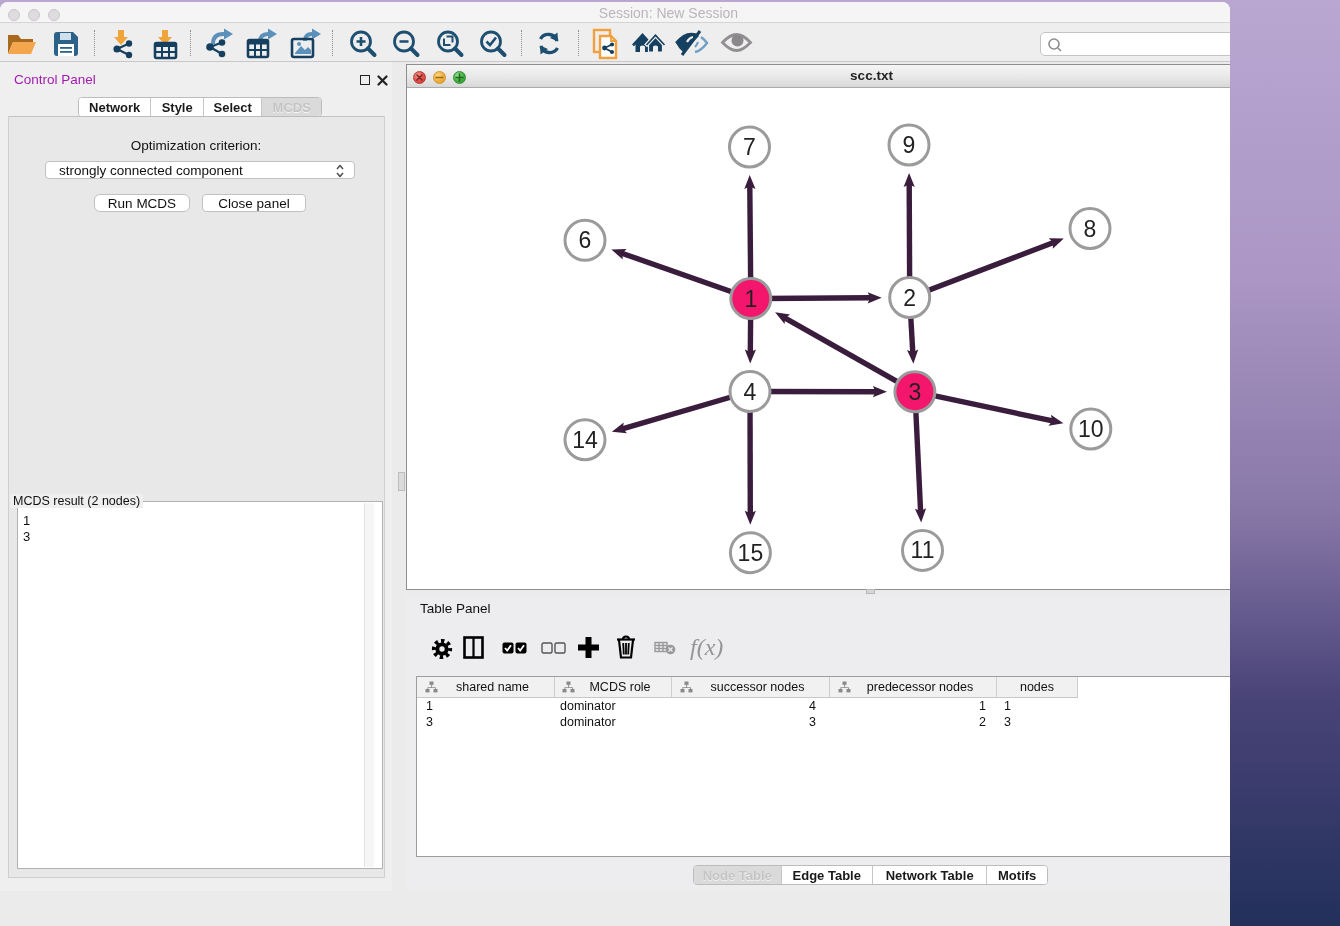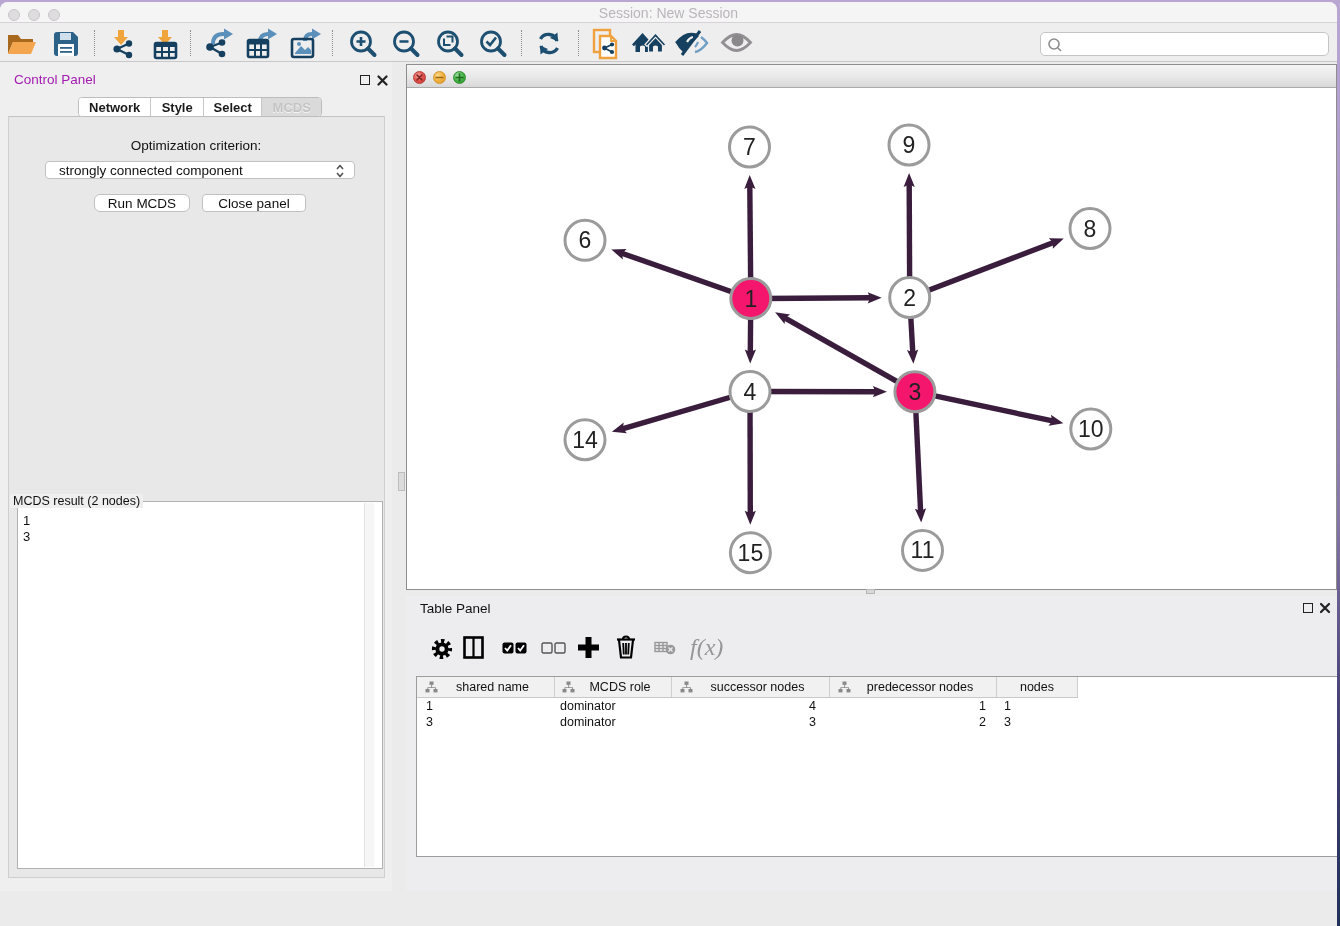--- a/index.html
+++ b/index.html
@@ -1,19 +1,19 @@
 <!DOCTYPE html>
 <html><head>
 <meta charset="utf-8">
 <style>
 * { margin:0; padding:0; box-sizing:border-box; }
 html,body { width:1340px; height:926px; overflow:hidden; }
 body { font-family:"Liberation Sans", sans-serif;
   background:linear-gradient(180deg,#b9a6d1 0%,#ab96c5 30%,#8878a8 55%,#4a4478 75%,#22305a 100%); }
-#win { position:absolute; left:0; top:2px; width:1337px; height:924px;
+#win { position:absolute; left:0; top:2px; width:1230px; height:924px;
   background:#ecebec; border-radius:8px 8px 0 0; overflow:hidden; }
 #titlebar { position:absolute; left:0; top:0; width:1337px; height:21px;
   background:#f6f5f6; border-bottom:1px solid #d6d3d6; }
 .tl { position:absolute; top:7px; width:12px; height:12px; border-radius:50%;
   background:#dedcde; border:1px solid #c9c7c9; }
 #wtitle { position:absolute; top:3px; left:0; width:1337px; text-align:center;
   font-size:14px; color:#b9b5ba; }
 #toolbar { position:absolute; left:0; top:21px; width:1337px; height:39px;
   background:#efeeef; border-bottom:1px solid #c9c7c9; }
 .tsep { position:absolute; top:7px; height:26px; width:0;
@@ -230,20 +230,21 @@
       <div class="wl" style="left:46px;background:radial-gradient(circle at 35% 30%,#9fe0a0 0%,#44b045 50%,#2f9630 100%);border:0.5px solid #2f8f30;"></div>
       <svg width="13" height="13" style="position:absolute;left:6px;top:6px;" viewBox="0 0 13 13">
           <path d="M4 4 L9 9 M9 4 L4 9" stroke="#7c2622" stroke-width="1.6" stroke-linecap="round"></path>
         </svg>
       <svg width="13" height="13" style="position:absolute;left:26px;top:6px;" viewBox="0 0 13 13">
           <path d="M3.2 6.5 L9.8 6.5" stroke="#9a6a14" stroke-width="1.7" stroke-linecap="round"></path>
         </svg>
       <svg width="13" height="13" style="position:absolute;left:46px;top:6px;" viewBox="0 0 13 13">
           <path d="M3.2 6.5 L9.8 6.5 M6.5 3.2 L6.5 9.8" stroke="#1d6c1e" stroke-width="1.7" stroke-linecap="round"></path>
         </svg>
+      <div style="position:absolute;left:0;top:3px;width:929px;text-align:center;font-size:13.5px;font-weight:700;color:#222;">scc.txt</div>
     </div>
     <div id="netcanvas">
       <svg width="929" height="500" viewBox="0 0 929 500" font-family="Liberation Sans, sans-serif">
 <line x1="343.8" y1="209.5" x2="342.8" y2="97.0" stroke="#3a1d3d" stroke-width="5.4"></line>
 <polygon points="342.7,86.0 348.5,100.0 342.8,97.5 337.3,100.0" fill="#3a1d3d"></polygon>
 <line x1="343.8" y1="209.5" x2="214.8" y2="164.2" stroke="#3a1d3d" stroke-width="5.4"></line>
 <polygon points="204.4,160.6 219.5,159.9 215.3,164.4 215.8,170.5" fill="#3a1d3d"></polygon>
 <line x1="343.8" y1="209.5" x2="463.7" y2="208.7" stroke="#3a1d3d" stroke-width="5.4"></line>
 <polygon points="474.7,208.7 460.7,214.4 463.2,208.7 460.7,203.2" fill="#3a1d3d"></polygon>
 <line x1="343.8" y1="209.5" x2="343.3" y2="263.5" stroke="#3a1d3d" stroke-width="5.4"></line>
@@ -388,14 +389,20 @@
       <div class="td" style="left:255px;top:22px;width:144px;text-align:right;">4</div>
       <div class="td" style="left:413px;top:22px;width:156px;text-align:right;">1</div>
       <div class="td" style="left:587px;top:22px;">1</div>
       <div class="td" style="left:9px;top:38px;">3</div>
       <div class="td" style="left:143px;top:38px;">dominator</div>
       <div class="td" style="left:255px;top:38px;width:144px;text-align:right;">3</div>
       <div class="td" style="left:413px;top:38px;width:156px;text-align:right;">2</div>
       <div class="td" style="left:587px;top:38px;">3</div>
 
     </div>
+    <div class="tabs" style="left:287px;top:269px;width:355px;">
+      <div class="tab sel" style="width:88px;">Node Table</div>
+      <div class="tab" style="width:92px;">Edge Table</div>
+      <div class="tab" style="width:115px;">Network Table</div>
+      <div class="tab" style="width:60px;">Motifs</div>
+    </div>
   </div>
 </div>
 
 </body></html>

